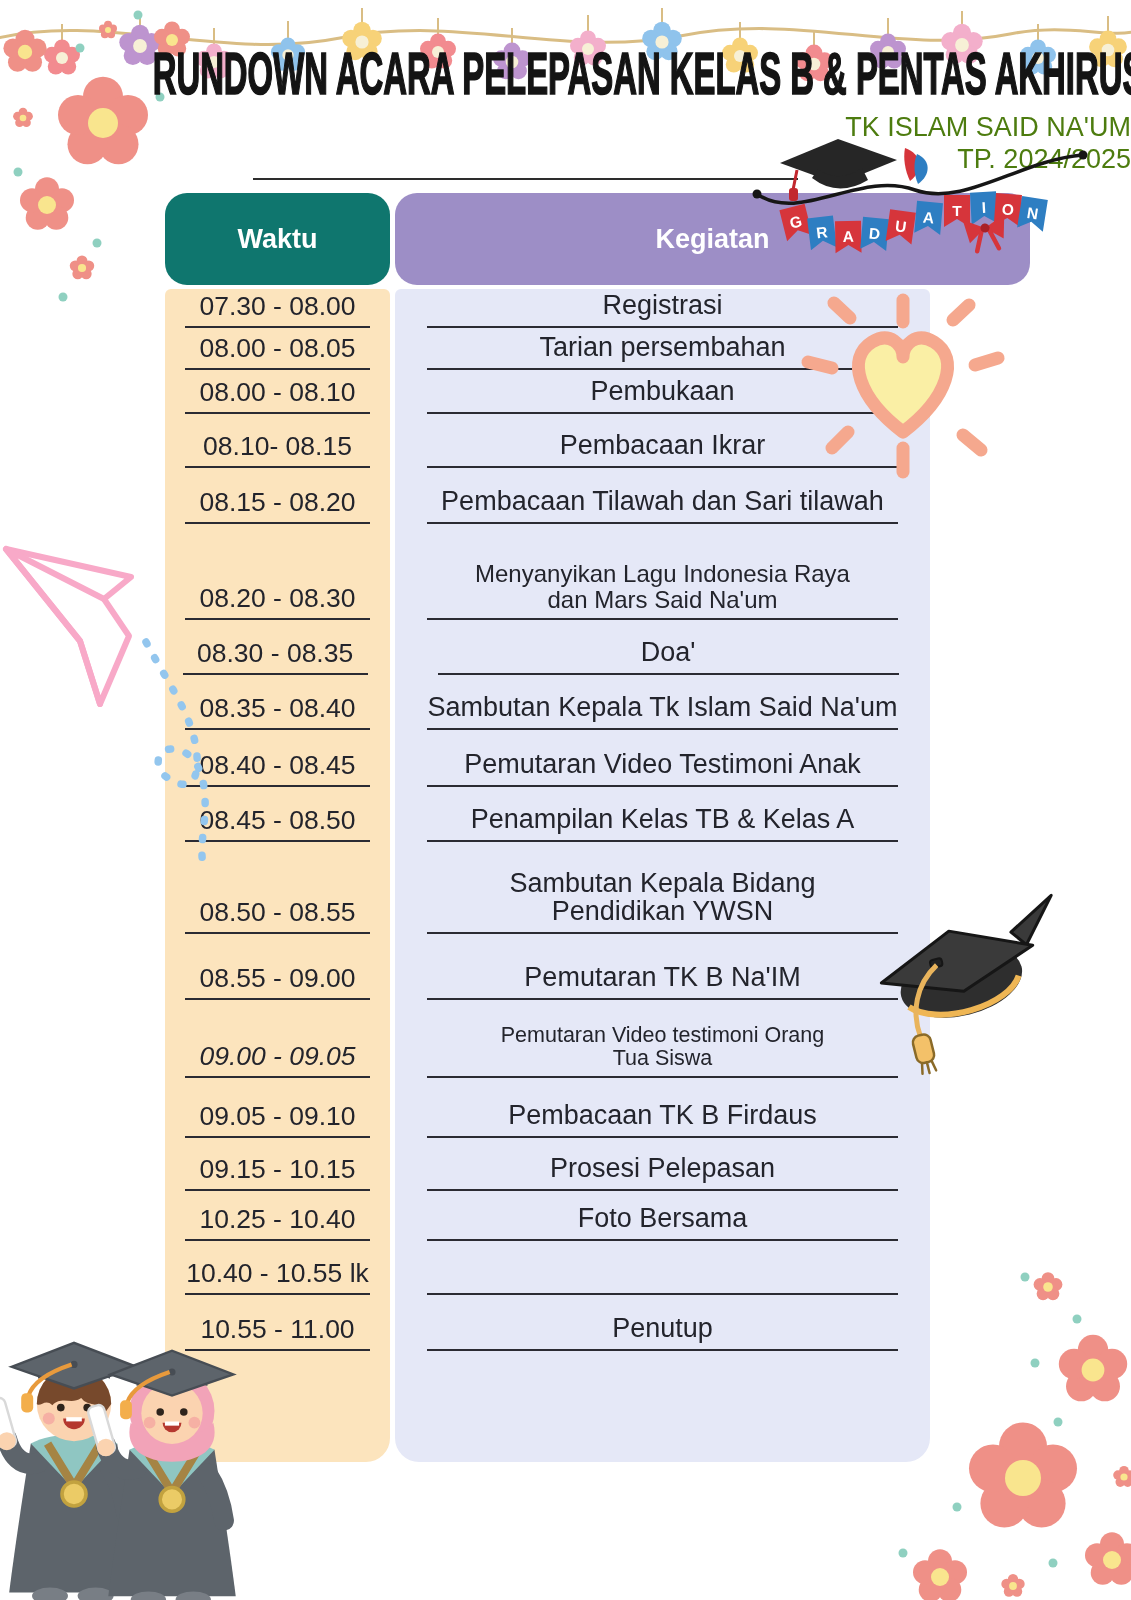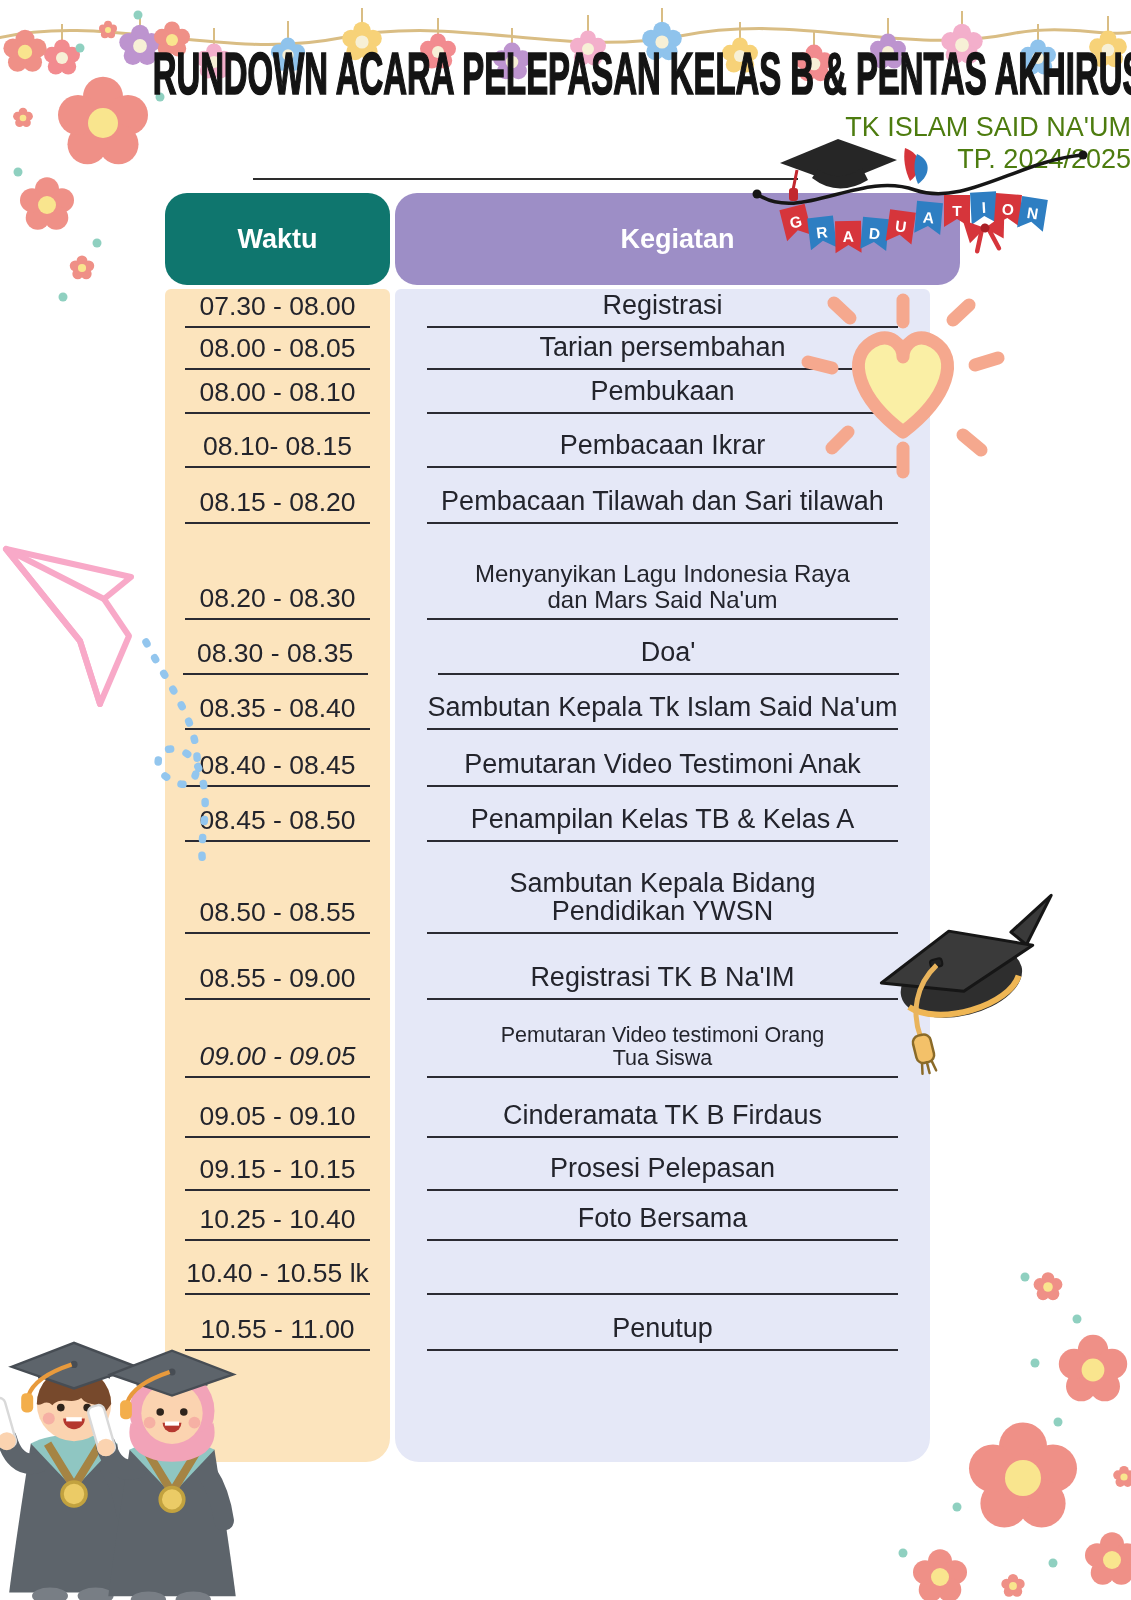--- a/index.html
+++ b/index.html
@@ -16,21 +16,21 @@
   .subtitle{position:absolute;left:0;width:1131px;text-align:right;z-index:2;
       font-size:27px;color:#4d7c0f}
   .sub1{top:112px}
   .sub2{top:144px}
   .divider{position:absolute;top:178px;left:253px;width:545px;height:2px;background:#2d2d2d;z-index:2}
 
   .col-header{position:absolute;top:193px;height:92px;border-radius:22px;z-index:2;
       display:flex;align-items:center;justify-content:center;
       color:#fff;font-weight:bold;font-size:27px}
   .waktu-header{left:165px;width:225px;background:#0f766e}
-  .kegiatan-header{left:395px;width:565px;background:#9D8EC6}
+  .kegiatan-header{left:395px;width:635px;background:#9D8EC6}
   .col-body{position:absolute;top:289px;height:1173px;z-index:2;border-radius:6px 6px 24px 24px}
   .waktu-body{left:165px;width:225px;background:#FCE4BD}
   .kegiatan-body{left:395px;width:535px;background:#E5E8F7}
 
   .rows{position:absolute;left:165px;top:289px;width:765px;z-index:3;
       display:flex;flex-direction:column}
   .row{display:flex}
   .cell{display:flex;flex-direction:column;align-items:center;justify-content:flex-end;
       padding-bottom:3px;box-sizing:border-box}
   .time-cell{width:225px}
@@ -239,42 +239,42 @@
 Pendidikan YWSN</div>
         <div class="uline act-line"></div>
       </div>
     </div>
     <div class="row" style="height: 66px;">
       <div class="cell time-cell">
         <div class="cell-text">08.55 - 09.00</div>
         <div class="uline time-line"></div>
       </div>
       <div class="cell act-cell">
-        <div class="cell-text">Registrasi TK B Na'IM</div>
+        <div class="cell-text">Pemutaran TK B Na'IM</div>
         <div class="uline act-line"></div>
       </div>
     </div>
     <div class="row" style="height: 78px;">
       <div class="cell time-cell italic">
         <div class="cell-text">09.00 - 09.05</div>
         <div class="uline time-line"></div>
       </div>
       <div class="cell act-cell small">
         <div class="cell-text">Pemutaran Video testimoni Orang
 Tua Siswa</div>
         <div class="uline act-line"></div>
       </div>
     </div>
     <div class="row" style="height: 60px;">
       <div class="cell time-cell">
         <div class="cell-text">09.05 - 09.10</div>
         <div class="uline time-line"></div>
       </div>
       <div class="cell act-cell">
-        <div class="cell-text">Cinderamata TK B Firdaus</div>
+        <div class="cell-text">Pembacaan TK B Firdaus</div>
         <div class="uline act-line"></div>
       </div>
     </div>
     <div class="row" style="height: 53px;">
       <div class="cell time-cell">
         <div class="cell-text">09.15 - 10.15</div>
         <div class="uline time-line"></div>
       </div>
       <div class="cell act-cell">
         <div class="cell-text">Prosesi Pelepasan</div>

